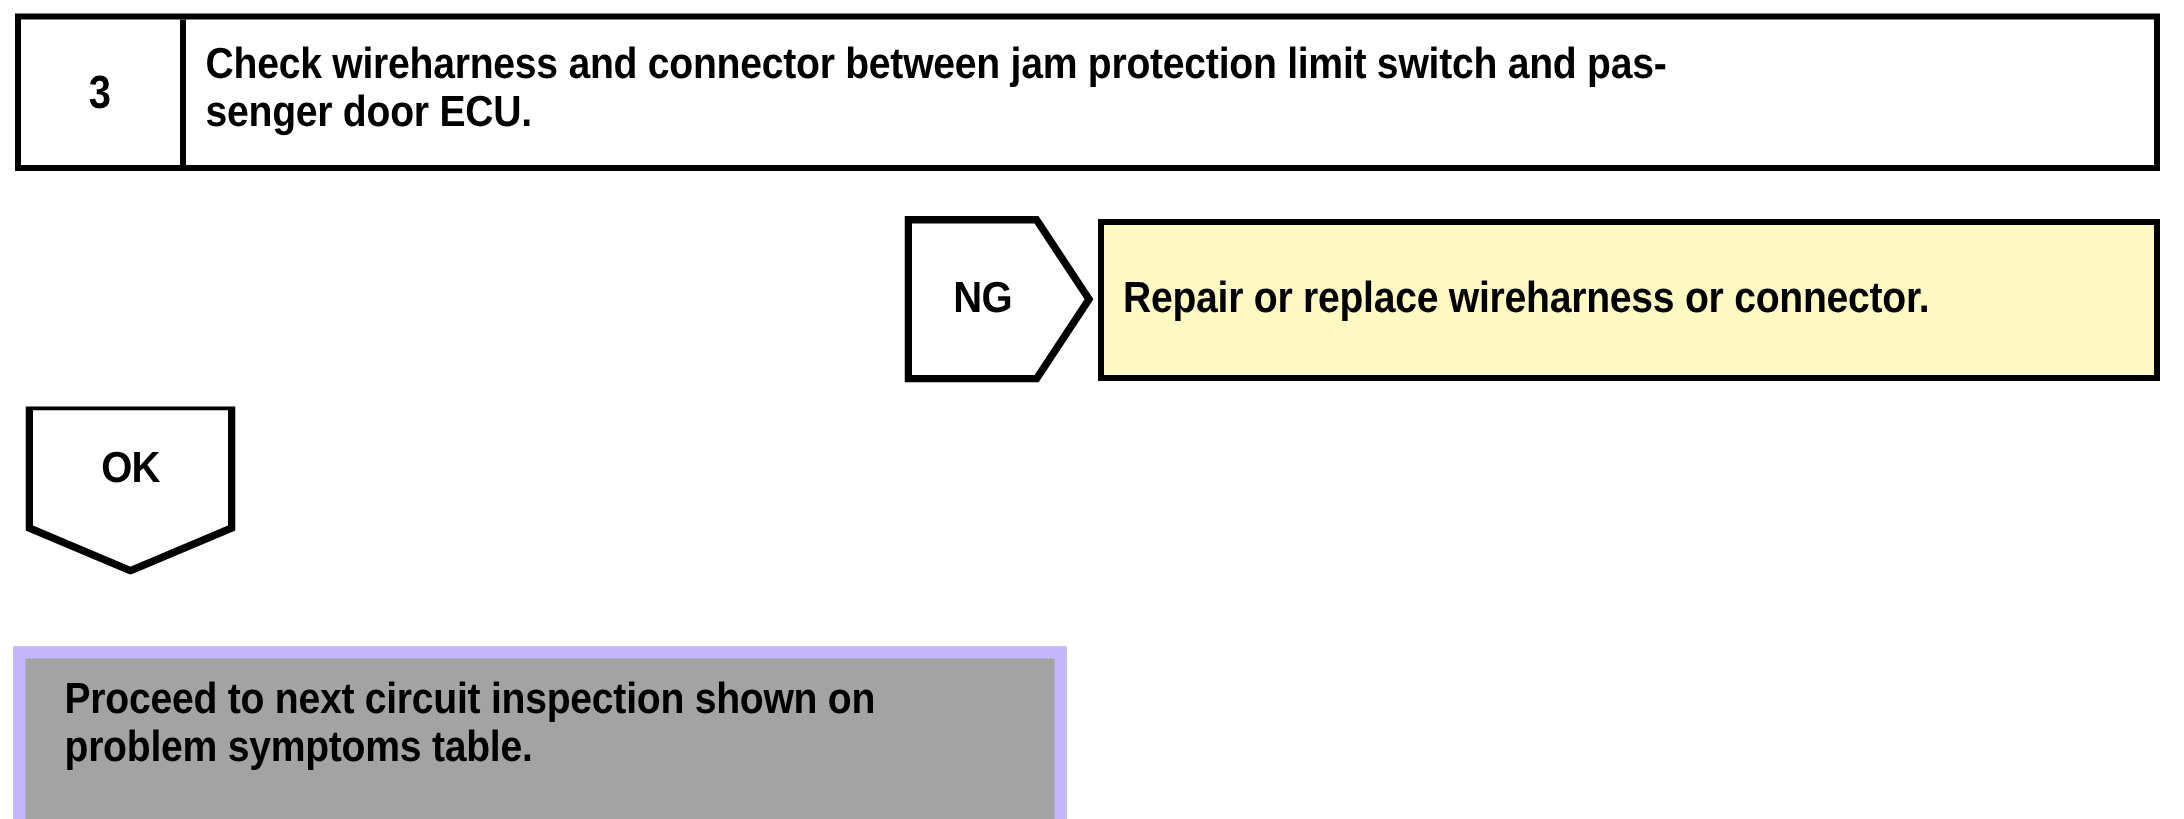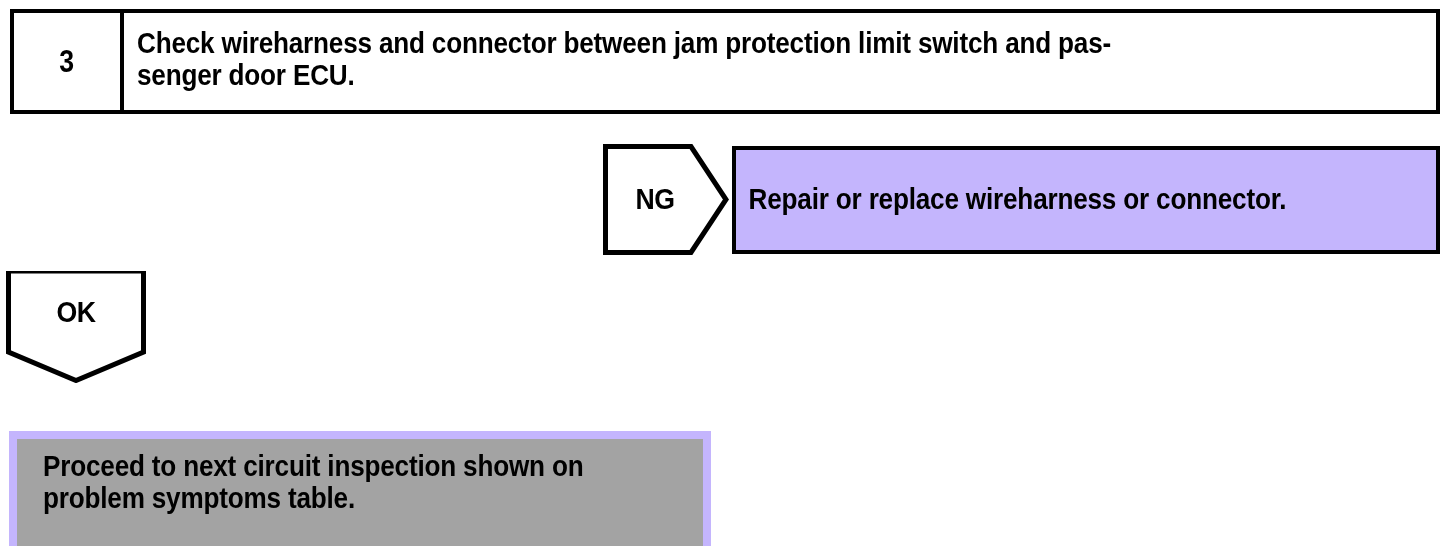--- a/index.html
+++ b/index.html
@@ -94,39 +94,39 @@
 
   
   .repair-box {
     position: absolute;
     left: 732px;
     top: 146px;
     width: 708px;
     height: 108px;
     border: 4px solid #000000;
     box-sizing: border-box;
-    background: #c4b5fd;
+    background: #fef9c3;
     display: flex;
     align-items: center;
   }
   .repair-text {
     padding-left: 14px;
     font-size: 29px;
     font-weight: bold;
     letter-spacing: -0.2px;
     line-height: 1.1;
     transform: scaleX(0.90);
     transform-origin: left center;
     white-space: nowrap;
   }
 
   
   .ok-shape {
     position: absolute;
-    left: 6px;
+    left: 17px;
     top: 271px;
     width: 148px;
     height: 112px;
   }
   .ok-shape svg {
     display: block;
     width: 140px;
     height: 112px;
   }
   .ok-label {

